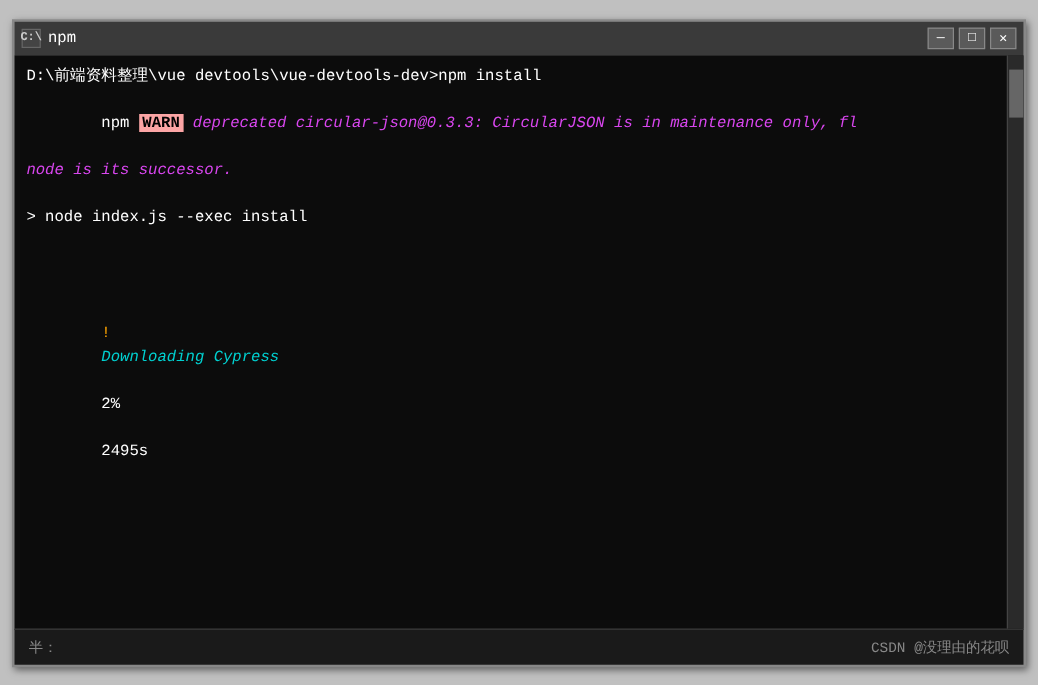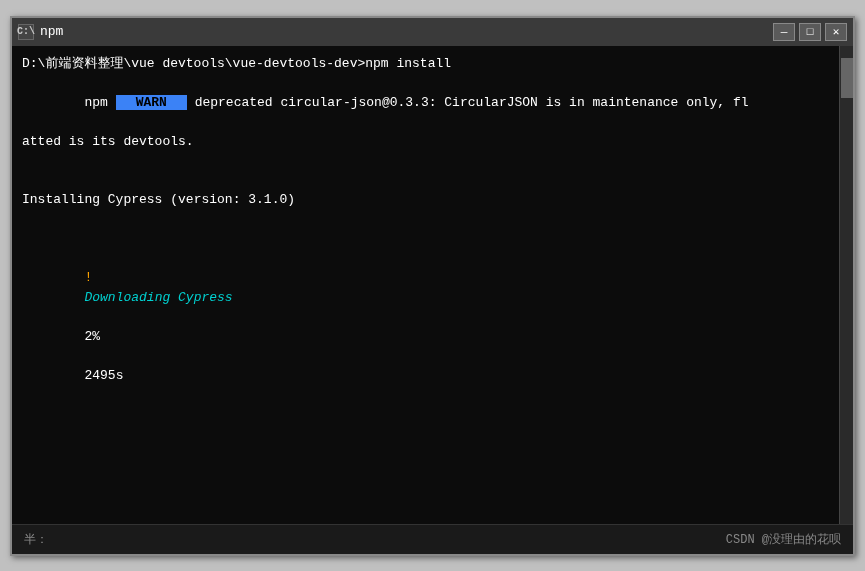--- a/index.html
+++ b/index.html
@@ -117,28 +117,29 @@
       flex: 1;
       padding-right: 16px;
     }
 
     .line {
       white-space: pre;
       color: #c8c8c8;
     }
 
     .warn-badge {
-      background: #3b82f6;
+      background: #fca5a5;
       color: #000;
       font-weight: bold;
-      padding: 0 20px;
+      padding: 0 3px;
     }
 
     .deprecated-text {
-      color: #ffffff;
+      color: #d946ef;
+      font-style: italic;
     }
 
     .cyan-text {
       color: #00d0d0;
       font-style: italic;
     }
 
     .white-text {
       color: #ffffff;
     }
@@ -184,30 +185,30 @@
 
   <div class="terminal-body">
     <div class="content-area">
 
       <div class="line white-text">D:\前端资料整理\vue devtools\vue-devtools-dev&gt;npm install</div>
 
       <div class="line">
         <span class="white-text">npm </span><span class="warn-badge">WARN</span><span class="deprecated-text"> deprecated circular-json@0.3.3: CircularJSON is in maintenance only, fl</span>
       </div>
 
-      <div class="line deprecated-text">atted is its devtools.</div>
+      <div class="line deprecated-text">node is its successor.</div>
 
       <div class="line">&nbsp;</div>
 
 
 
+      <div class="line white-text">&gt; node index.js --exec install</div>
 
       <div class="line">&nbsp;</div>
 
-      <div class="line white-text">Installing Cypress (version: 3.1.0)</div>
 
       <div class="line">&nbsp;</div>
 
       <div class="line">
         <span class="exclaim">  </span>
         <span style="color:#ffa500;">! </span>
         <span class="cyan-text">Downloading Cypress</span>
         <span class="white-text">     </span>
         <span class="white-text">2%</span>
         <span class="white-text"> </span>

